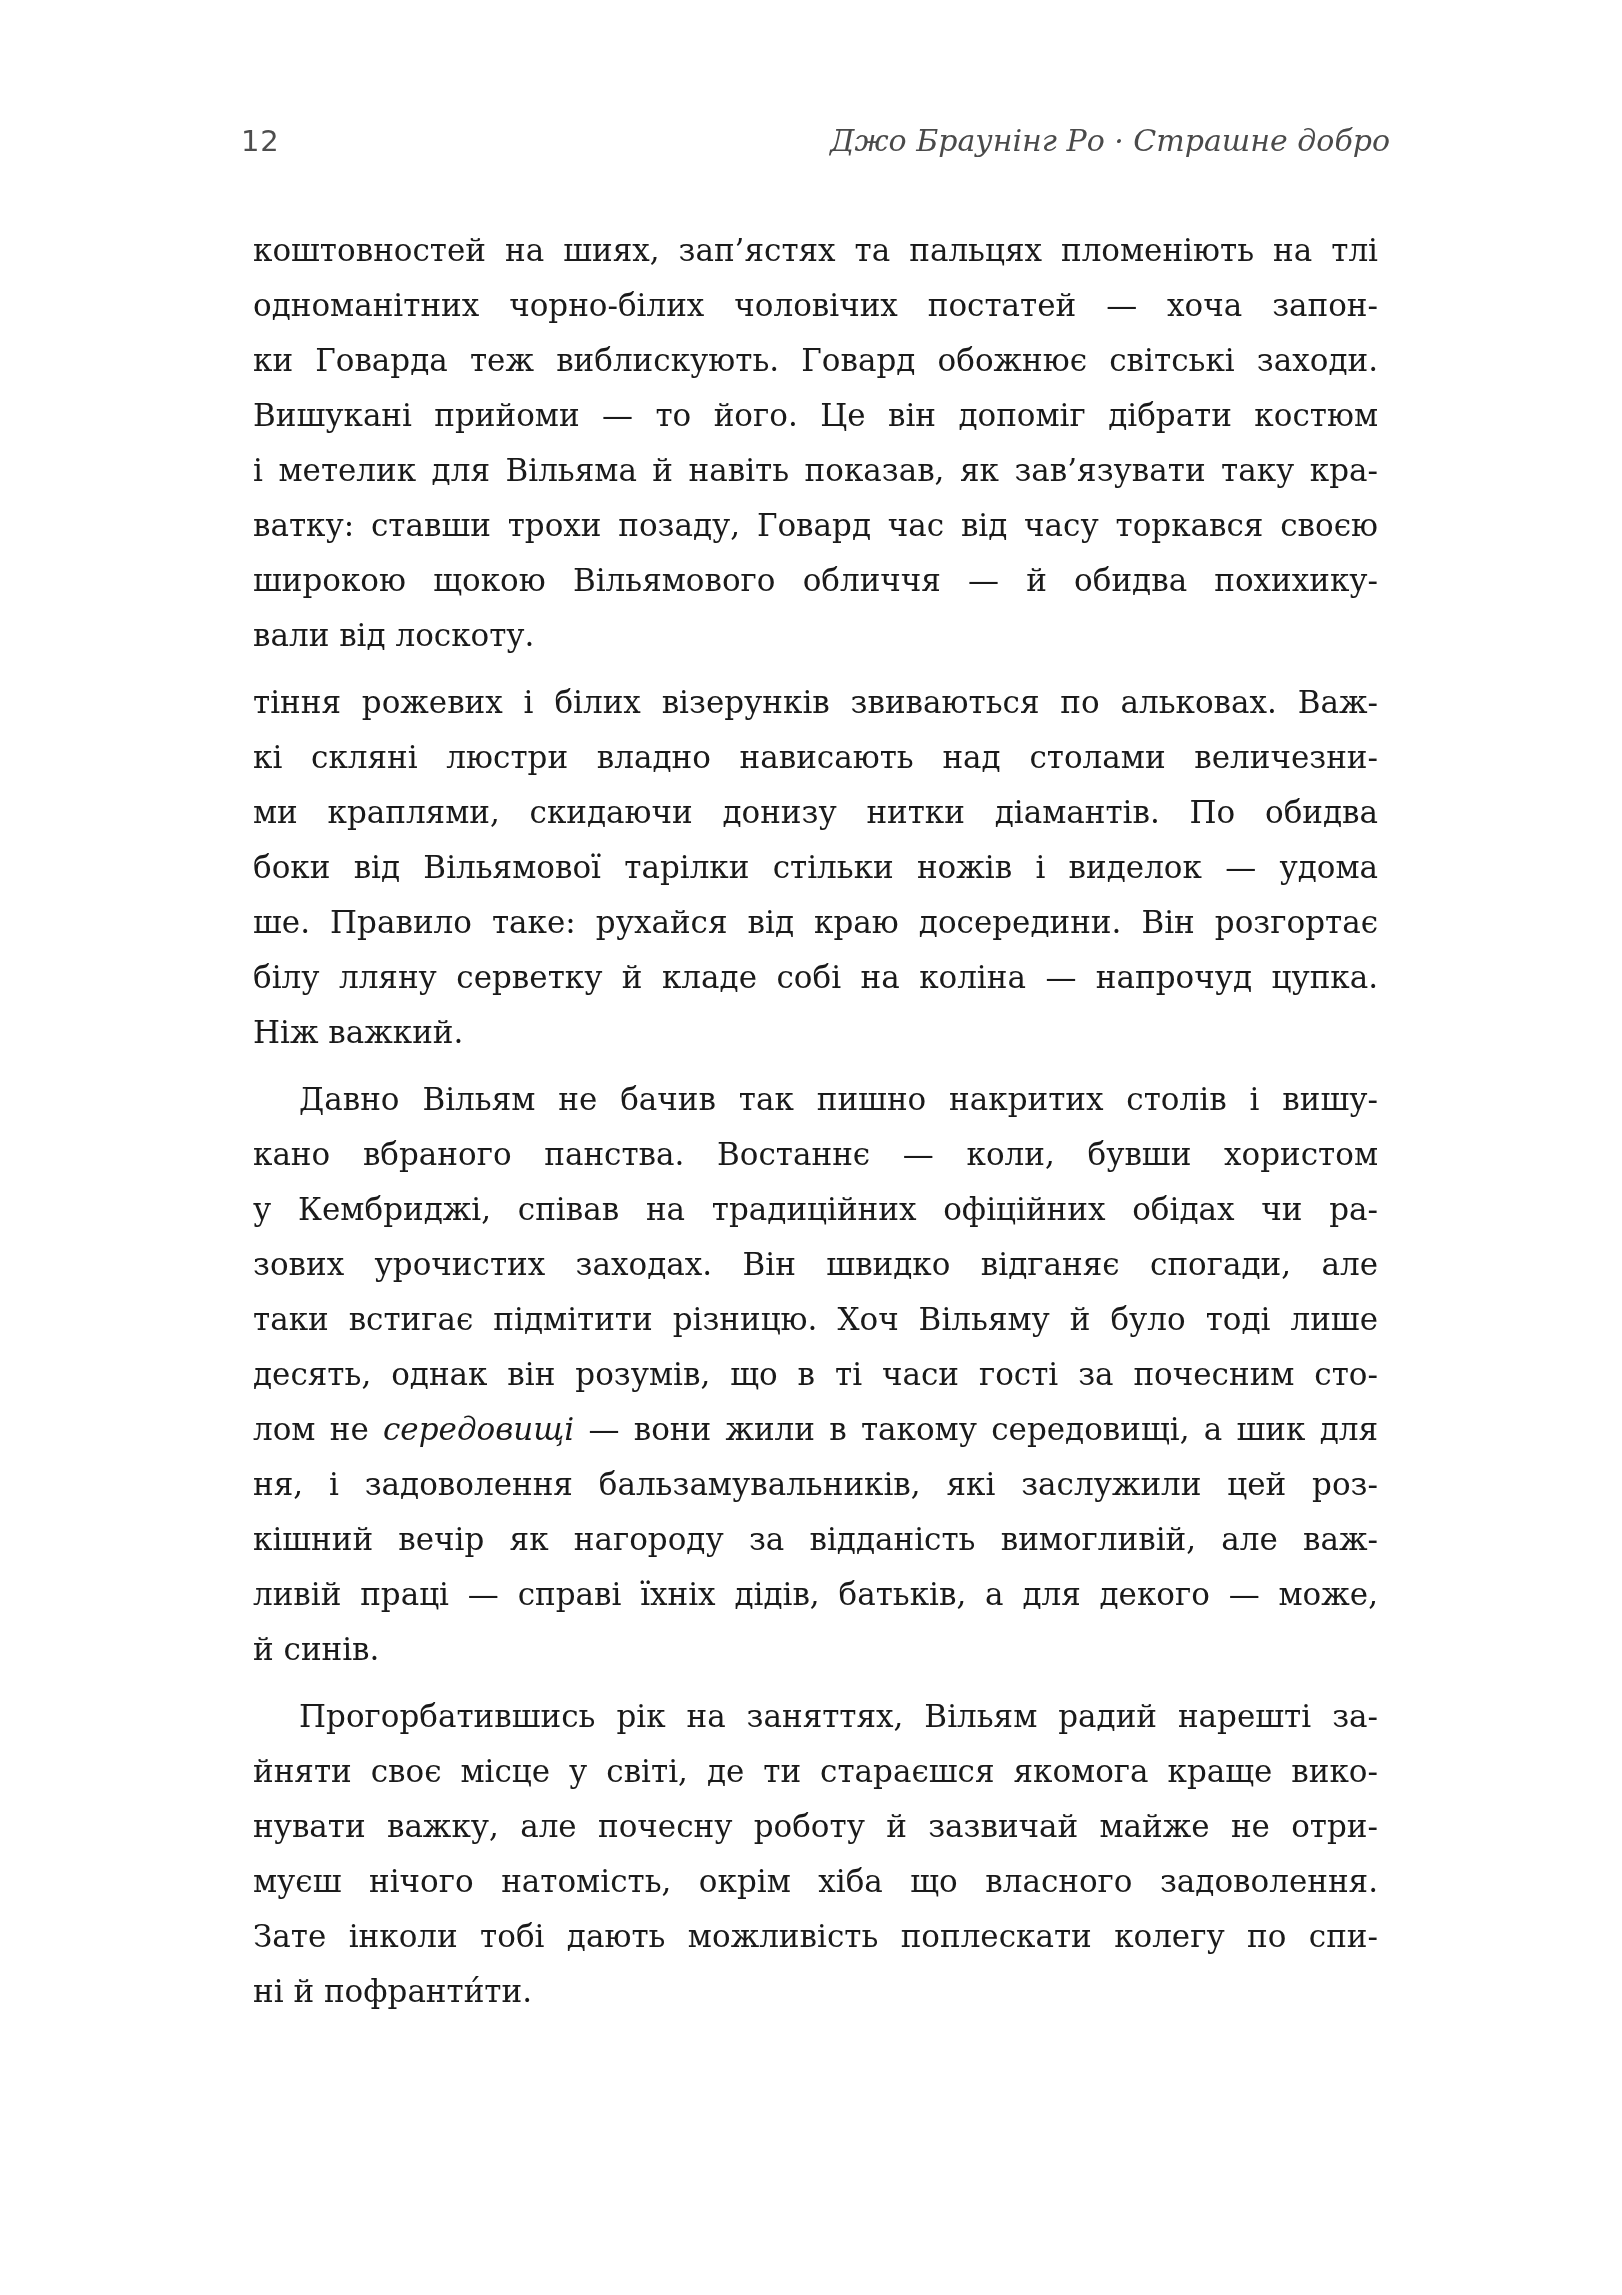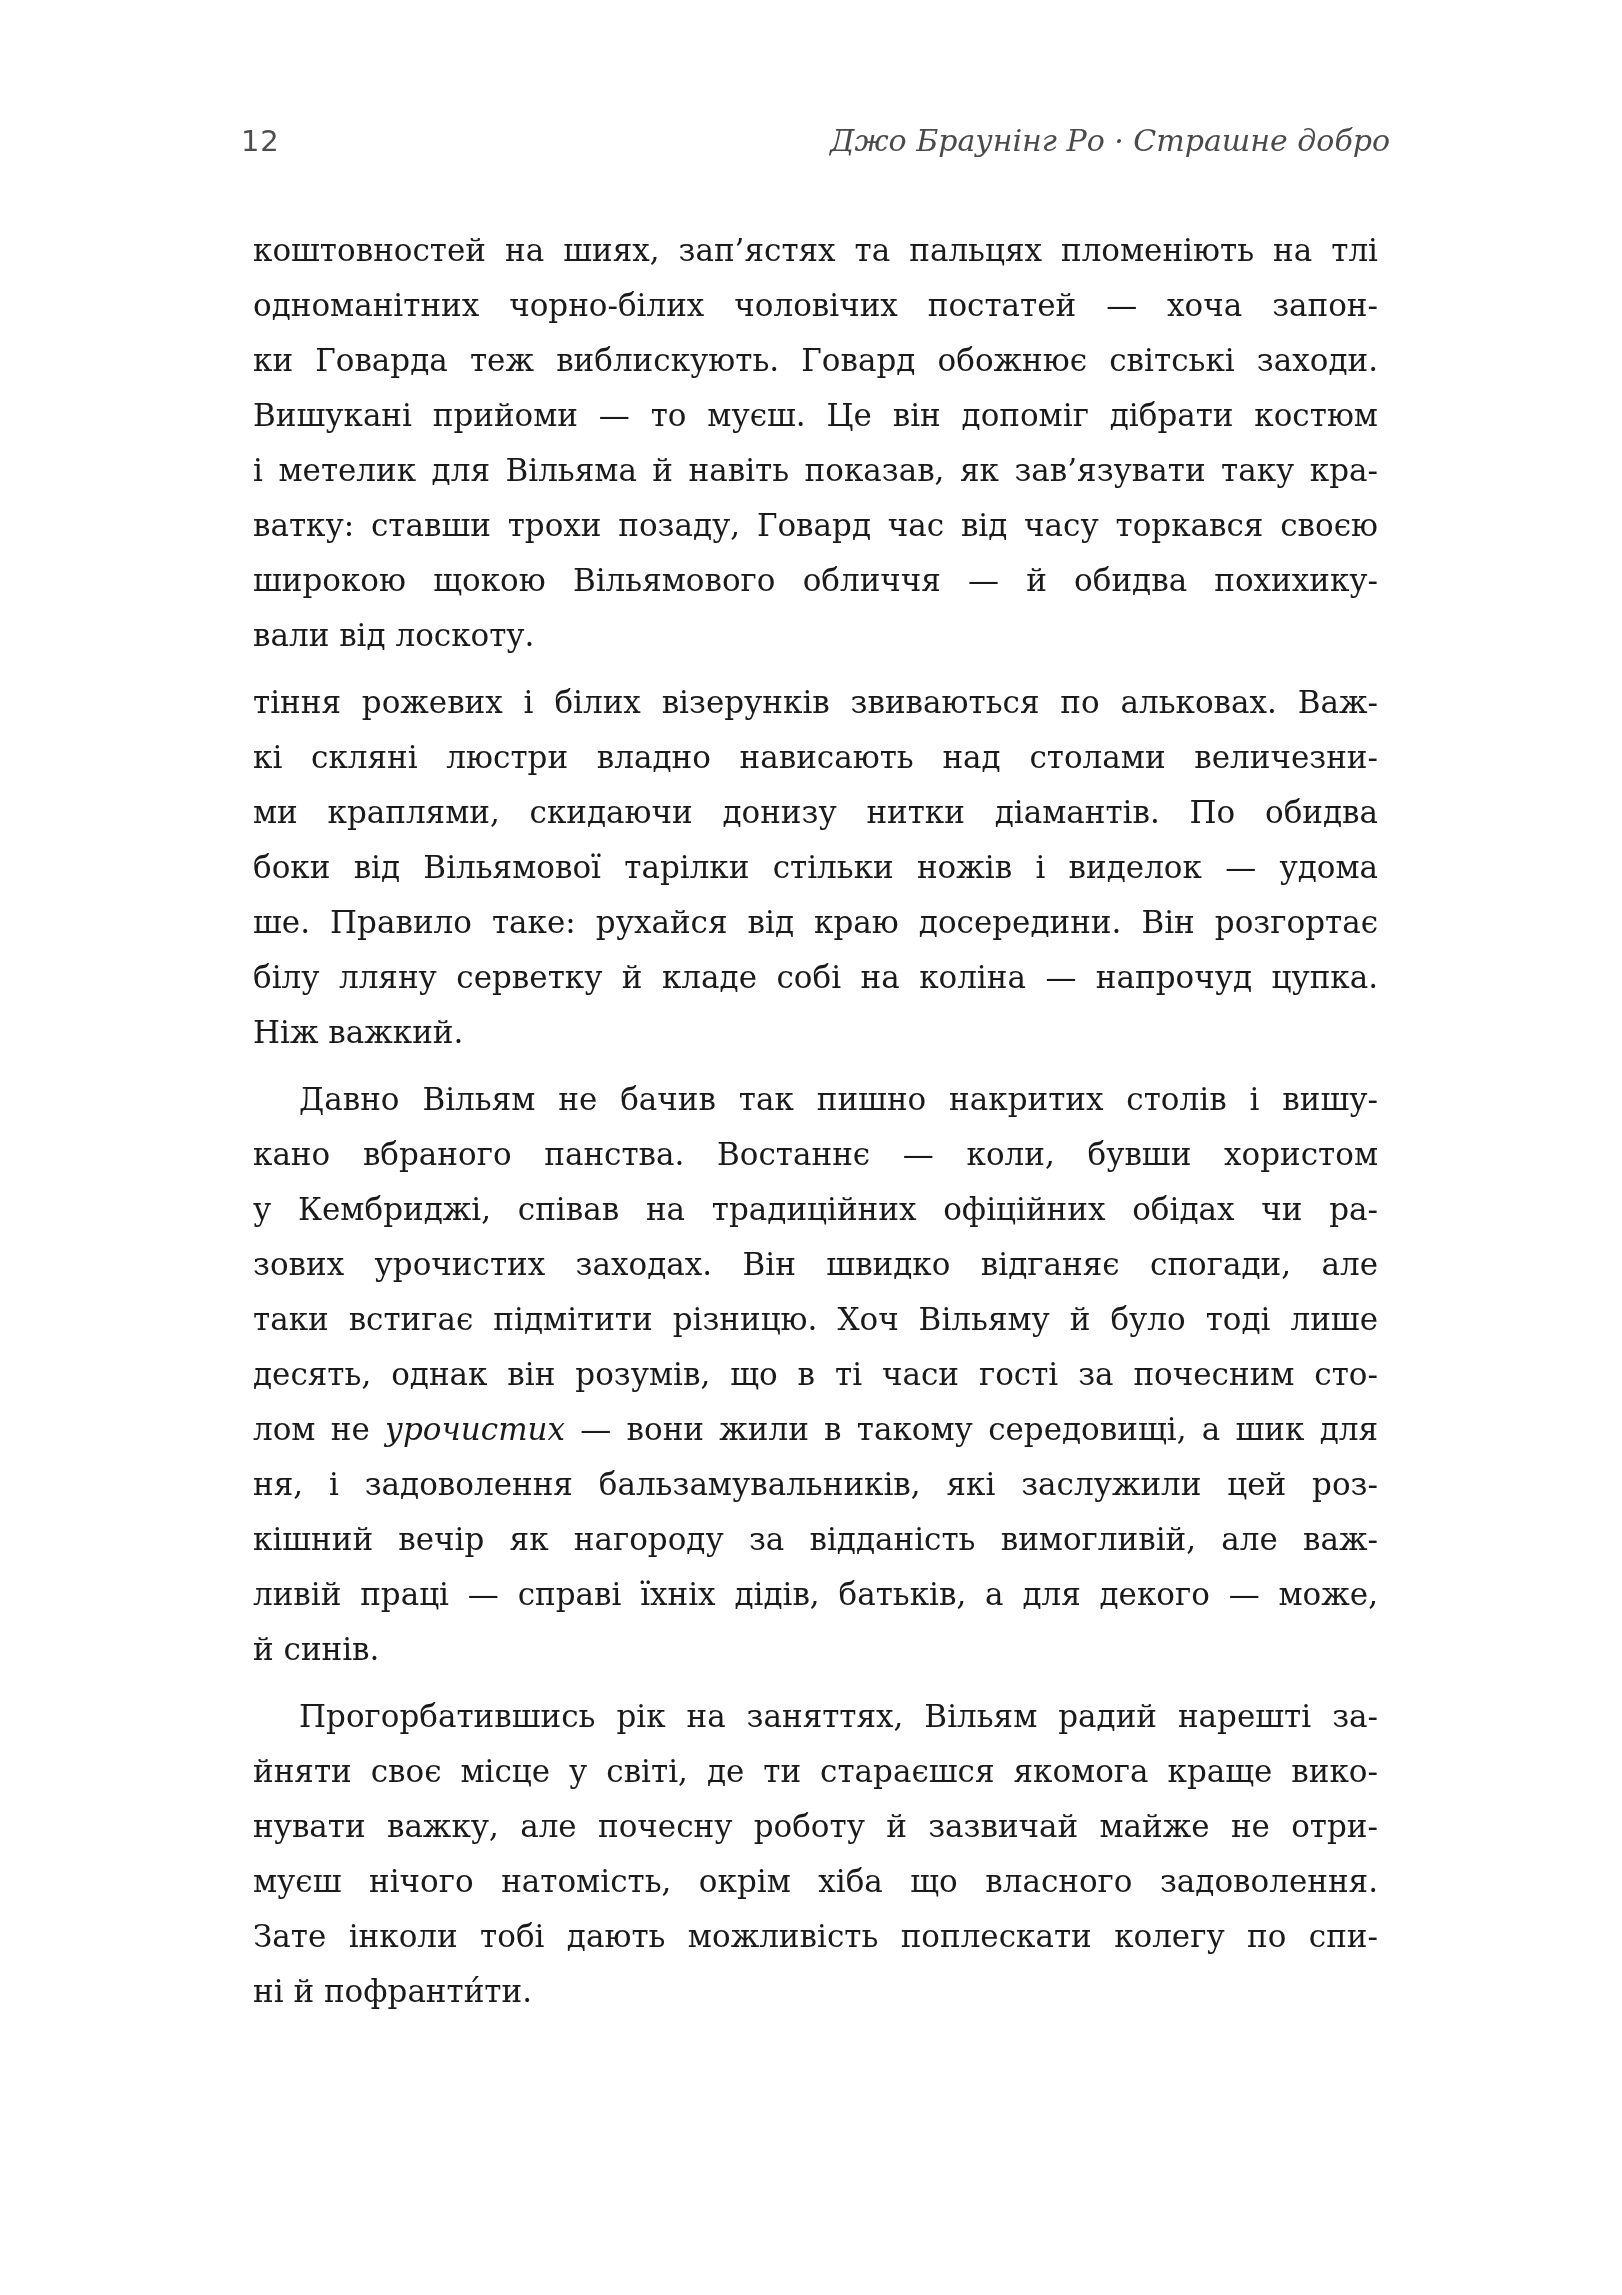--- a/index.html
+++ b/index.html
@@ -57,21 +57,21 @@
 <div class="page">
   <header class="page-header">
     <span class="page-number">12</span>
     <span class="running-title">Джо Браунінг Ро · Страшне добро</span>
   </header>
   <main class="page-body">
       <div class="paragraph">
         <div class="line"><span>коштовностей на шиях, зап’ястях та пальцях пломеніють на тлі</span></div>
         <div class="line"><span>одноманітних чорно-білих чоловічих постатей — хоча запон-</span></div>
         <div class="line"><span>ки Говарда теж виблискують. Говард обожнює світські заходи.</span></div>
-        <div class="line"><span>Вишукані прийоми — то муєш. Це він допоміг дібрати костюм</span></div>
+        <div class="line"><span>Вишукані прийоми — то його. Це він допоміг дібрати костюм</span></div>
         <div class="line"><span>і метелик для Вільяма й навіть показав, як зав’язувати таку кра-</span></div>
         <div class="line"><span>ватку: ставши трохи позаду, Говард час від часу торкався своєю</span></div>
         <div class="line"><span>широкою щокою Вільямового обличчя — й обидва похихику-</span></div>
         <div class="line last"><span>вали від лоскоту.</span></div>
       </div>
       <div class="paragraph">
         <div class="line"><span>тіння рожевих і білих візерунків звиваються по альковах. Важ-</span></div>
         <div class="line"><span>кі скляні люстри владно нависають над столами величезни-</span></div>
         <div class="line"><span>ми краплями, скидаючи донизу нитки діамантів. По обидва</span></div>
         <div class="line"><span>боки від Вільямової тарілки стільки ножів і виделок — удома</span></div>
@@ -79,21 +79,21 @@
         <div class="line"><span>білу лляну серветку й кладе собі на коліна — напрочуд цупка.</span></div>
         <div class="line last"><span>Ніж важкий.</span></div>
       </div>
       <div class="paragraph">
         <div class="line indent"><span>Давно Вільям не бачив так пишно накритих столів і вишу-</span></div>
         <div class="line"><span>кано вбраного панства. Востаннє — коли, бувши хористом</span></div>
         <div class="line"><span>у Кембриджі, співав на традиційних офіційних обідах чи ра-</span></div>
         <div class="line"><span>зових урочистих заходах. Він швидко відганяє спогади, але</span></div>
         <div class="line"><span>таки встигає підмітити різницю. Хоч Вільяму й було тоді лише</span></div>
         <div class="line"><span>десять, однак він розумів, що в ті часи гості за почесним сто-</span></div>
-        <div class="line"><span>лом не </span><i>урочистих</i><span> — вони жили в такому середовищі, а шик для</span></div>
+        <div class="line"><span>лом не </span><i>середовищі</i><span> — вони жили в такому середовищі, а шик для</span></div>
         <div class="line"><span>ня, і задоволення бальзамувальників, які заслужили цей роз-</span></div>
         <div class="line"><span>кішний вечір як нагороду за відданість вимогливій, але важ-</span></div>
         <div class="line"><span>ливій праці — справі їхніх дідів, батьків, а для декого — може,</span></div>
         <div class="line last"><span>й синів.</span></div>
       </div>
       <div class="paragraph">
         <div class="line indent"><span>Прогорбатившись рік на заняттях, Вільям радий нарешті за-</span></div>
         <div class="line"><span>йняти своє місце у світі, де ти стараєшся якомога краще вико-</span></div>
         <div class="line"><span>нувати важку, але почесну роботу й зазвичай майже не отри-</span></div>
         <div class="line"><span>муєш нічого натомість, окрім хіба що власного задоволення.</span></div>

